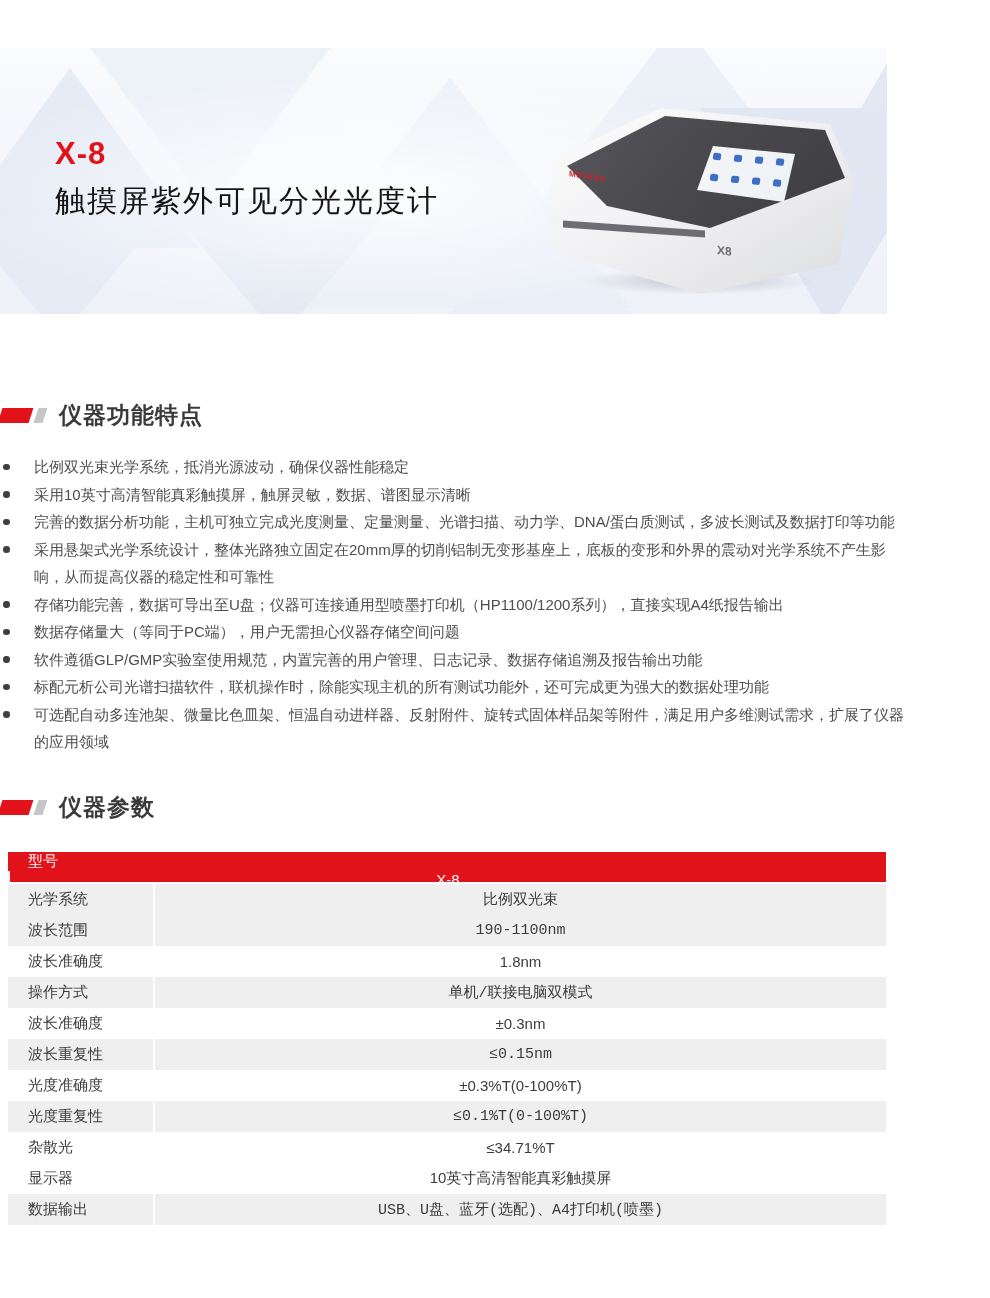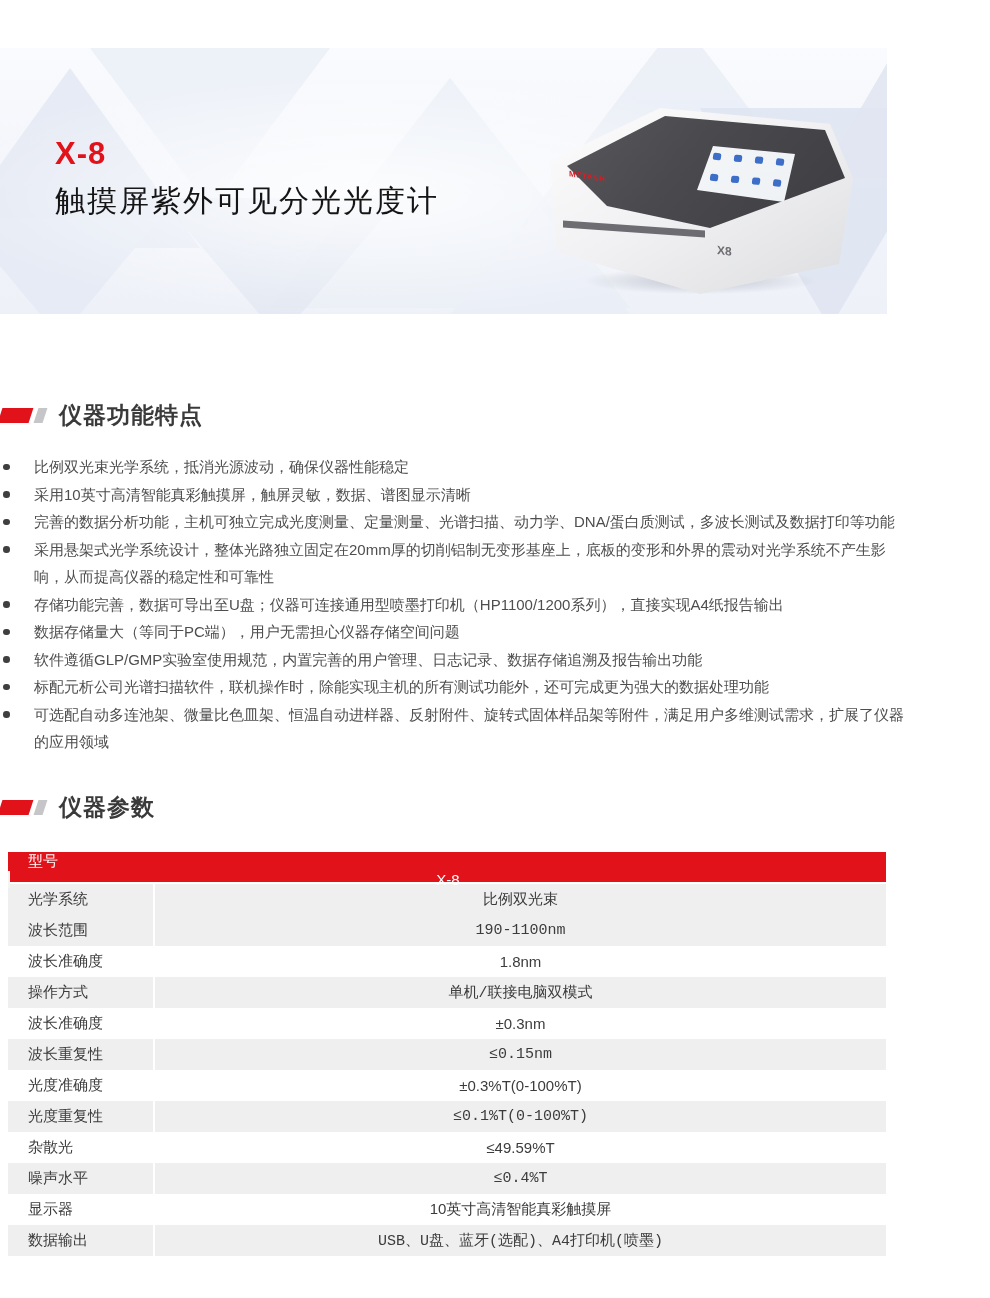--- a/index.html
+++ b/index.html
@@ -192,25 +192,21 @@
       <div class="prow">
         <div class="cell label">光度准确度</div>
         <div class="cell value">±0.3%T(0-100%T)</div>
       </div>
       <div class="prow alt">
         <div class="cell label">光度重复性</div>
         <div class="cell value">≤0.1%T(0-100%T)</div>
       </div>
       <div class="prow">
         <div class="cell label">杂散光</div>
-        <div class="cell value">≤49.59%T</div>
-      </div>
-      <div class="prow alt">
-        <div class="cell label">噪声水平</div>
-        <div class="cell value">≤0.4%T</div>
+        <div class="cell value">≤34.71%T</div>
       </div>
       <div class="prow">
         <div class="cell label">显示器</div>
         <div class="cell value">10英寸高清智能真彩触摸屏</div>
       </div>
       <div class="prow alt">
         <div class="cell label">数据输出</div>
         <div class="cell value">USB、U盘、蓝牙(选配)、A4打印机(喷墨)</div>
       </div>
     </div>

